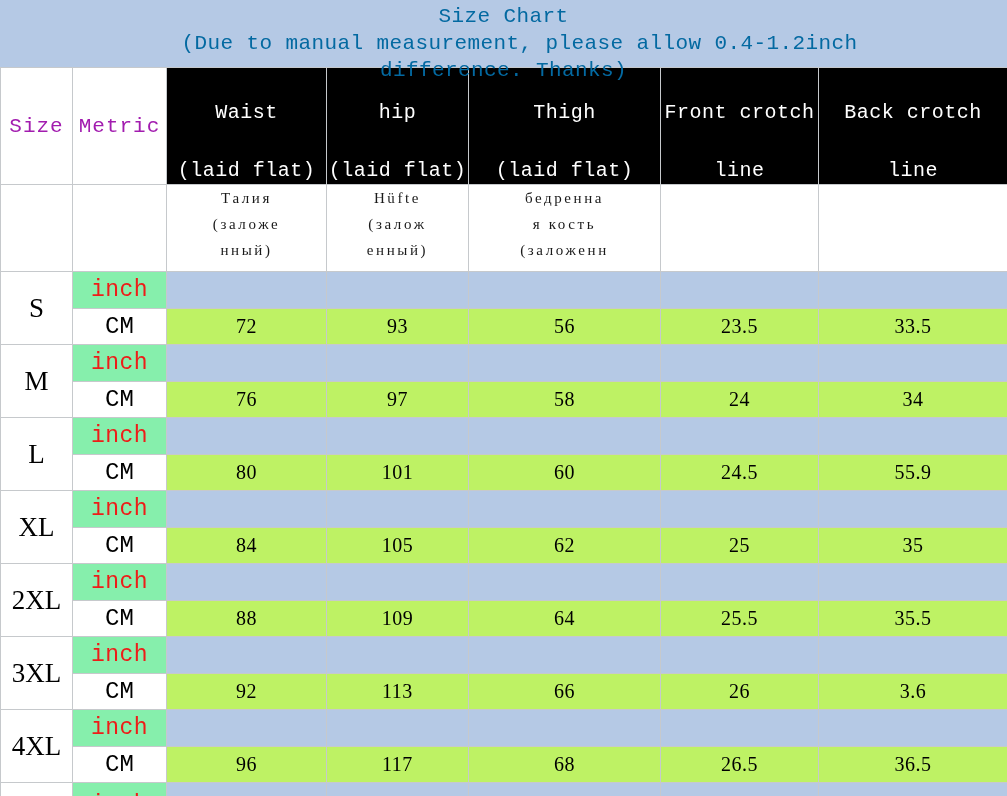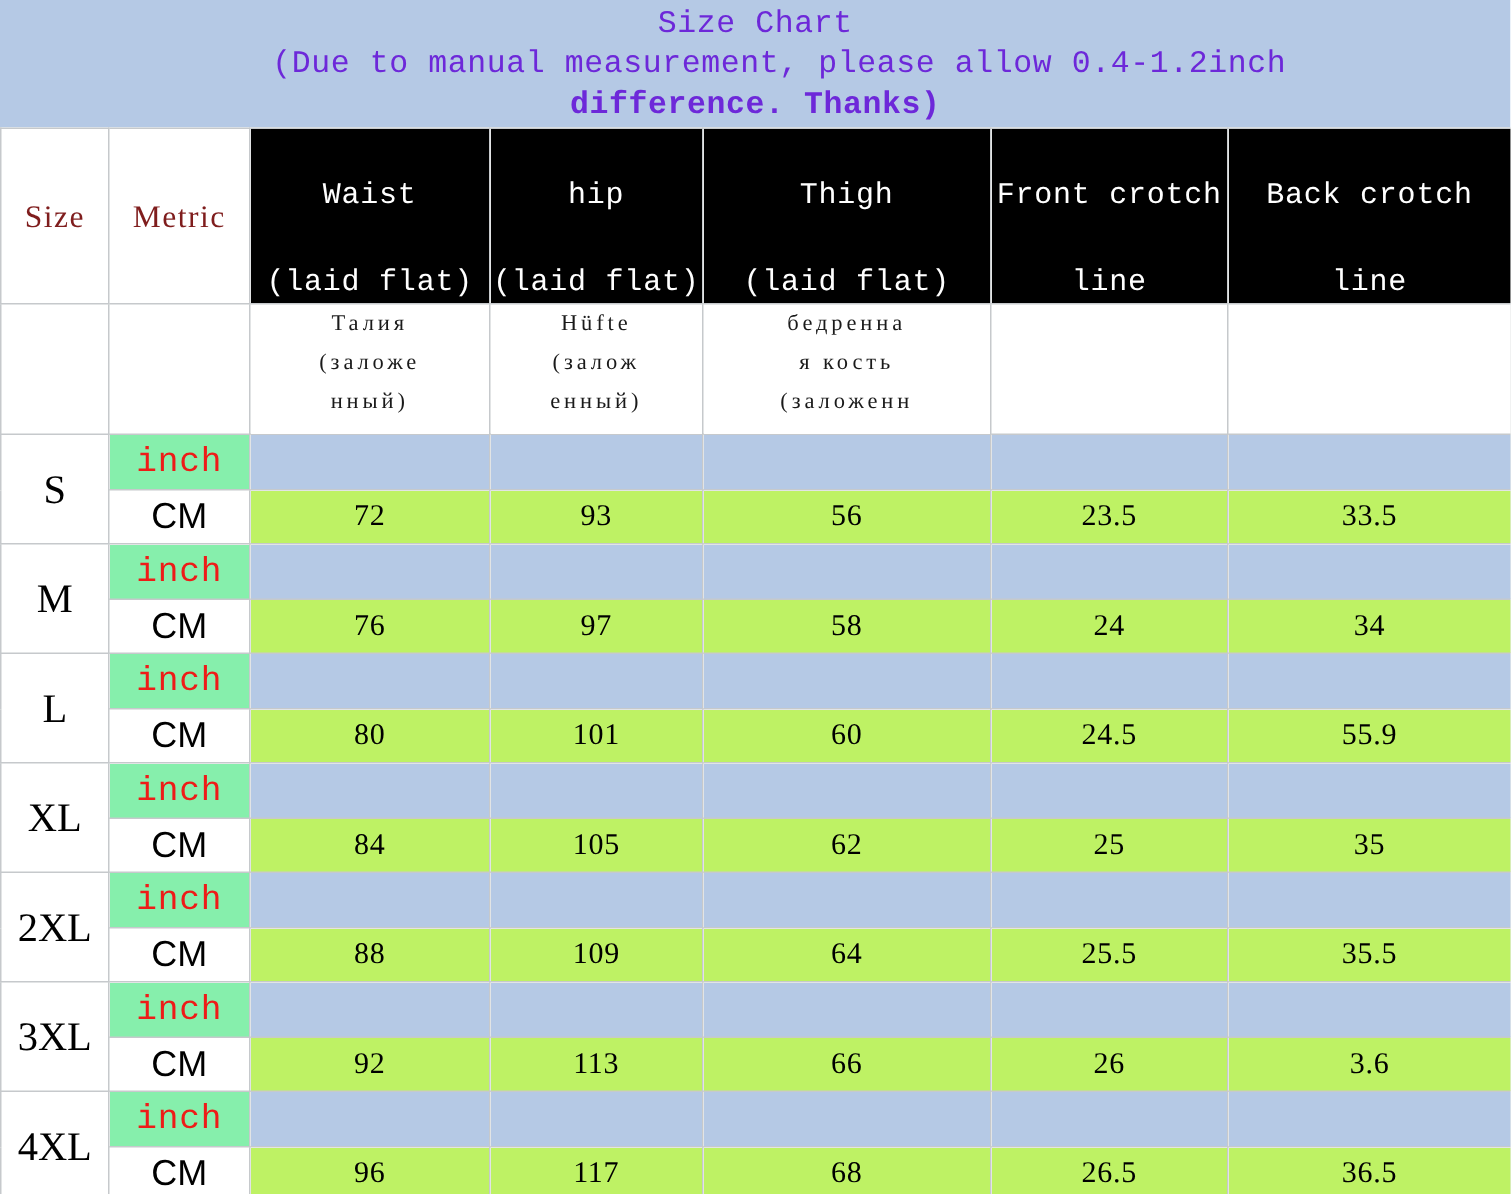--- a/index.html
+++ b/index.html
@@ -17,34 +17,34 @@
   #chart-root {
     width: 1007px;
     height: 796px;
     position: relative;
     background: #ffffff;
   }
 
   
   .title-banner {
     width: 1007px;
-    height: 85px;
+    height: 67px;
     background: #b5c9e5;
     box-sizing: border-box;
     padding-top: 3px;
     text-align: center;
     font-family: "Liberation Mono", monospace;
     font-size: 21px;
     line-height: 27px;
-    color: #6d28d9;
+    color: #0369a1;
     letter-spacing: 0.4px;
   }
   .title-line1 { display: block; }
   .title-line2 { display: block; margin-left: 32px; }
-  .title-line3 { display: block; font-weight: bold; }
+  .title-line3 { display: block; }
 
   
   table.size-table {
     border-collapse: collapse;
     table-layout: fixed;
     width: 1007px;
     background: #ffffff;
   }
   table.size-table td {
     border: 1px solid #c6c9cc;
@@ -64,22 +64,22 @@
   col.c-front  { width: 158px; }
   col.c-back   { width: 189px; }
 
   
   tr.head-row td {
     height: 62px;
     border-color: #c6c9cc;
   }
   td.hd-white {
     background: #ffffff;
-    color: #7f1d1d;
-    font-family: Liberation Serif, serif;
+    color: #a21caf;
+    font-family: Liberation Mono, monospace;
     font-size: 21px;
     letter-spacing: 1px;
   }
   td.hd-black {
     background: #000000;
     color: #ffffff;
     font-family: "Liberation Mono", monospace;
     font-size: 20px;
     line-height: 26px;
     letter-spacing: 0.5px;
@@ -120,21 +120,21 @@
   td.metric-inch {
     background: #86efac;
     color: #ee1c18;
     font-family: "Liberation Mono", monospace;
     font-size: 23px;
     letter-spacing: 0.5px;
   }
   td.metric-cm {
     background: #ffffff;
     color: #000000;
-    font-family: Liberation Sans, sans-serif;
+    font-family: Liberation Mono, monospace;
     font-size: 24px;
   }
 
   
   td.val-inch {
     background: #b5c9e5;
   }
   td.val-cm {
     background: #bef264;
     color: #000000;

